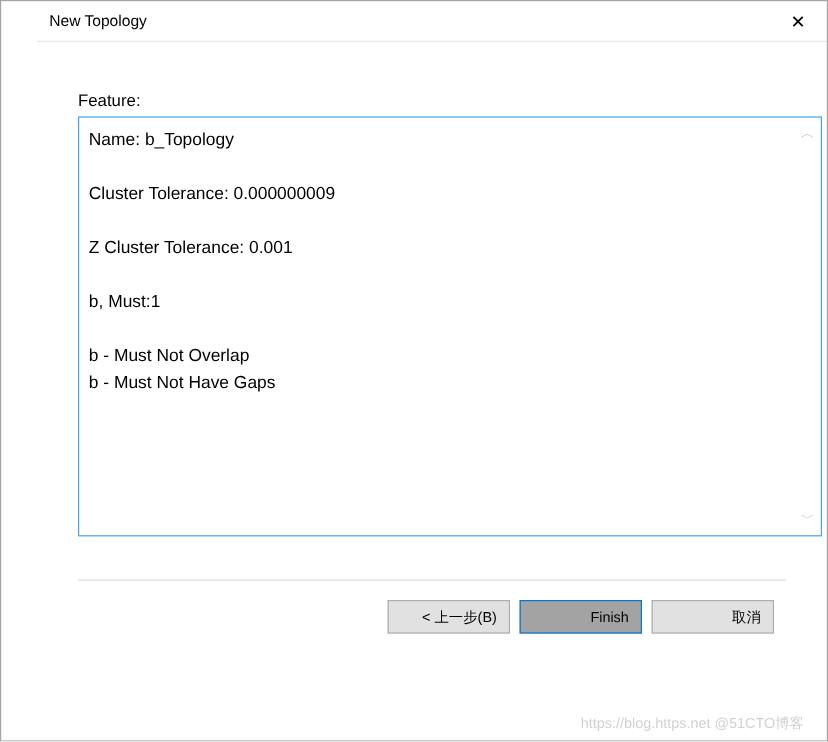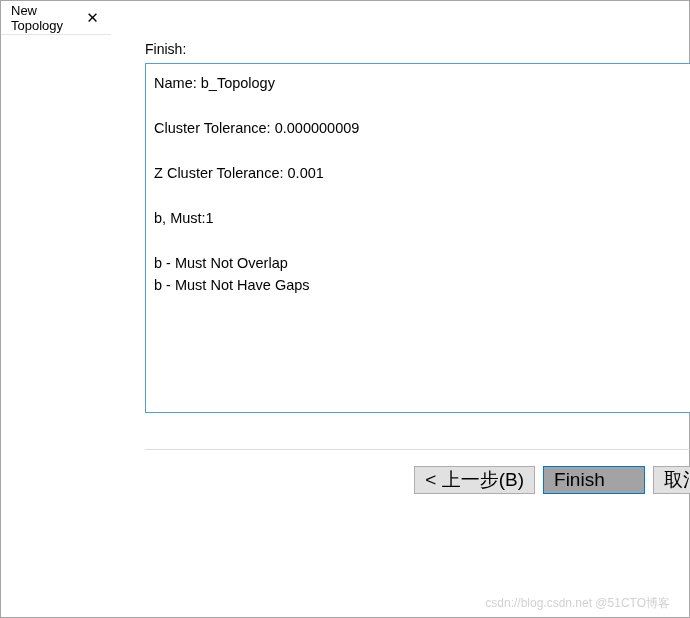--- a/index.html
+++ b/index.html
@@ -11,21 +11,22 @@
       height: 618px;
       overflow: hidden;
       position: relative;
     }
     .window {
       width: 690px;
       height: 618px;
       border: 1px solid #a5a5a5;
       background: #fff;
       display: flex;
-      flex-direction: row;
+      flex-direction: column;
+      padding-left: 30px;
     }
     .titlebar {
       height: 34px;
       display: flex;
       align-items: center;
       justify-content: space-between;
       padding: 0 0 0 10px;
       border-bottom: 1px solid #e5e5e5;
       font-size: 13px;
       color: #000;
@@ -88,24 +89,24 @@
       padding: 16px 10px 0 10px;
       gap: 8px;
     }
     .btn {
       height: 28px;
       min-width: 102px;
       padding: 0 10px;
       border: 1px solid #adadad;
       background: #e1e1e1;
       font-family: inherit;
-      font-size: 19px;
+      font-size: 12px;
       color: #000;
       cursor: default;
-      text-align: left;
+      text-align: right;
     }
     .btn.primary {
       border: 1px solid #0078d7;
       background: #a3a3a3;
     }
     .watermark {
       position: absolute;
       right: 20px;
       bottom: 6px;
       color: rgba(120,120,120,0.35);
@@ -119,21 +120,21 @@
 <div class="window">
 
   <div class="titlebar">
     <span class="title">New Topology</span>
     <div class="close-btn">
       <span>✕</span>
     </div>
   </div>
 
   <div class="content">
-    <div class="summary-label">Finish:</div>
+    <div class="summary-label">Feature:</div>
     <div class="summary-box">
       <div class="scroll-hint scroll-up">︿</div>
       <div>Name: b_Topology</div>
       <br>
       <div>Cluster Tolerance: 0.000000009</div>
       <br>
       <div>Z Cluster Tolerance: 0.001</div>
       <br>
       <div>b, Must:1</div>
       <br>
@@ -146,13 +147,13 @@
 
     <div class="button-bar">
       <button class="btn">&lt; 上一步(B)</button>
       <button class="btn primary">Finish</button>
       <button class="btn">取消</button>
     </div>
   </div>
 
 </div>
 
-<div class="watermark">csdn://blog.csdn.net @51CTO博客</div>
+<div class="watermark">https://blog.https.net @51CTO博客</div>
 
 </body></html>

